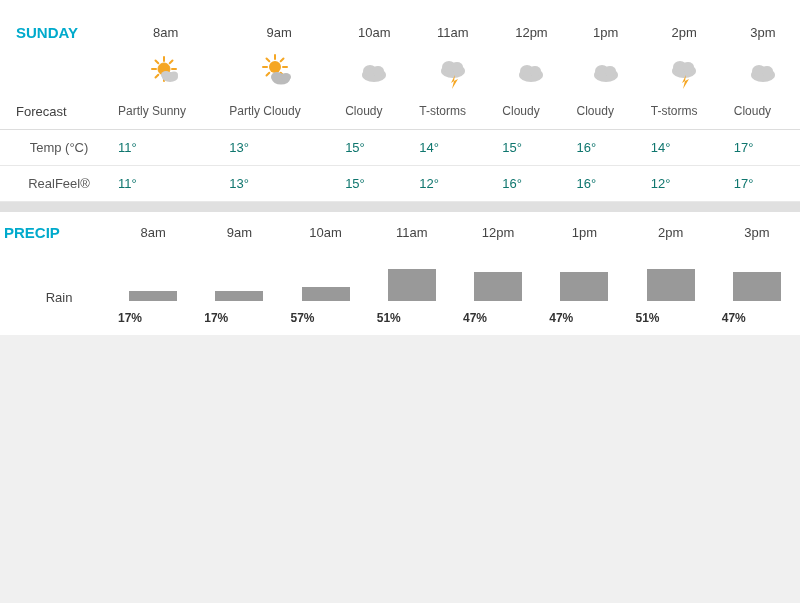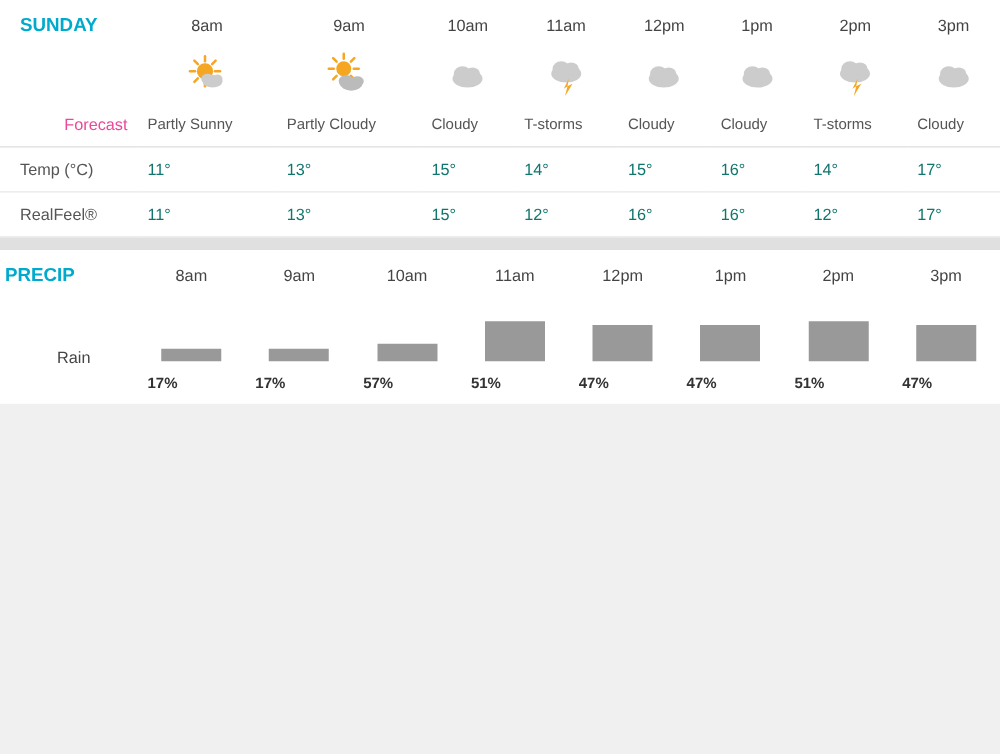--- a/index.html
+++ b/index.html
@@ -19,21 +19,21 @@
     }
     .section-divider {
       height: 10px;
       background: #e0e0e0;
     }
     table {
       width: 100%;
       border-collapse: collapse;
     }
     .header-row td {
-      padding: 12px 8px 6px 8px;
+      padding: 24px 8px 6px 8px;
       text-align: center;
       vertical-align: middle;
     }
     .header-row td:first-child {
       text-align: left;
       padding-left: 16px;
       font-weight: bold;
       font-size: 15px;
       color: #00aacc;
       width: 110px;
@@ -49,34 +49,34 @@
     }
     .forecast-row td {
       padding: 6px 8px 10px 8px;
       vertical-align: top;
       font-size: 12px;
       color: #555;
       border-bottom: 1px solid #ddd;
     }
     .forecast-row td:first-child {
       padding-left: 16px;
-      text-align: right;
+      text-align: left;
       font-size: 13px;
-      color: #ec4899;
+      color: #404040;
     }
     .data-row td {
       padding: 10px 8px;
       text-align: left;
       border-bottom: 1px solid #e8e8e8;
       font-size: 13px;
       color: #0f766e;
     }
     .data-row td:first-child {
       padding-left: 16px;
-      text-align: left;
+      text-align: center;
       color: #555;
     }
     .icon-container {
       display: inline-flex;
       align-items: center;
       justify-content: center;
       width: 40px;
       height: 36px;
     }
     

